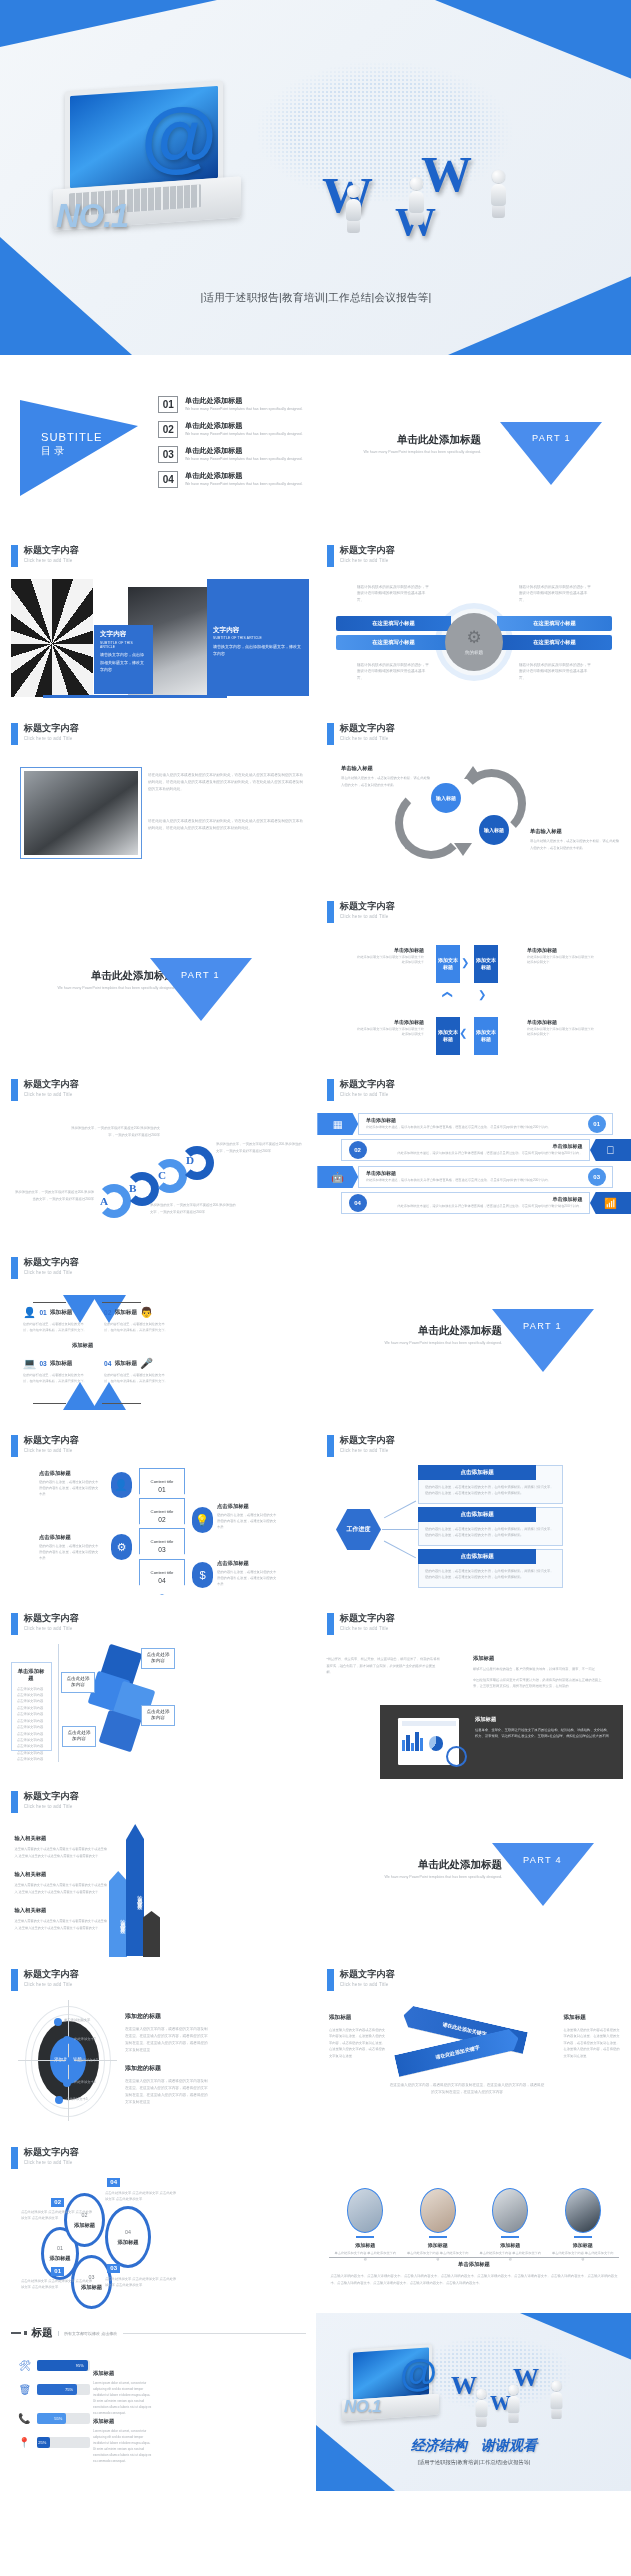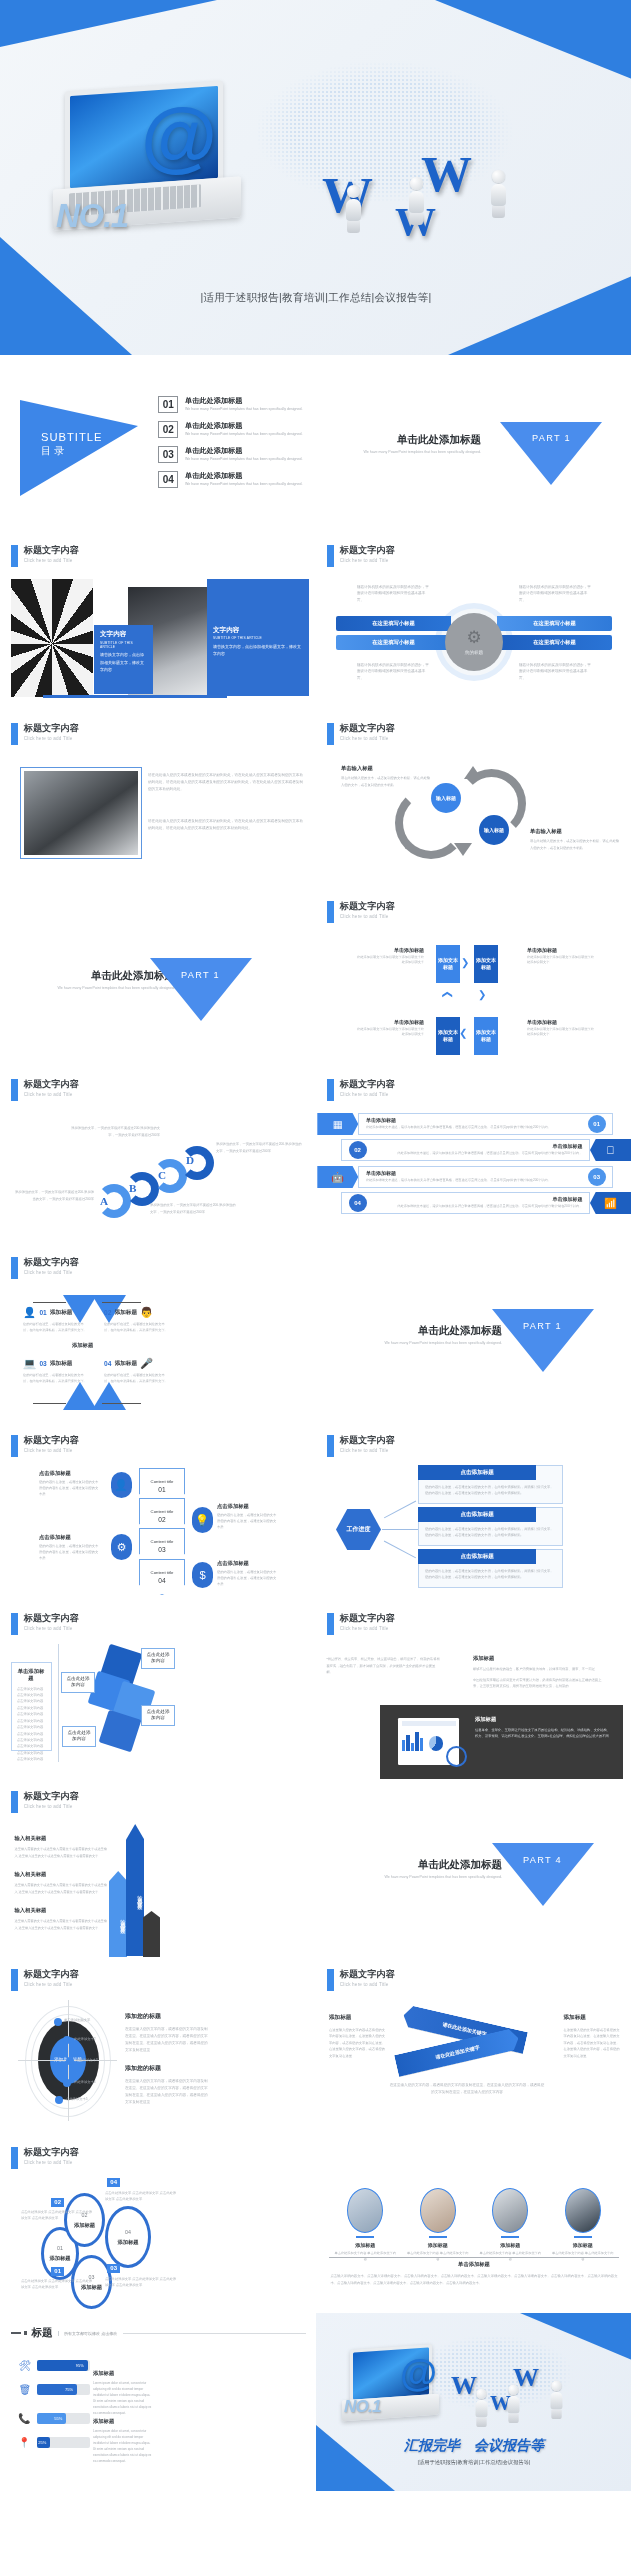--- a/index.html
+++ b/index.html
@@ -1011,19 +1011,19 @@
         <div class="head"></div>
           <div class="body"></div>
           <div class="legs"></div>
         </div>
       <div class="manikin" style="left:232px;top:63px;transform:scale(.8);">
         <div class="head"></div>
           <div class="body"></div>
           <div class="legs"></div>
         </div>
 
-      <div class="end-title">汇报完毕　会议报告等</div>
+      <div class="end-title">经济结构　谢谢观看</div>
       <div class="end-sub">|适用于述职报告|教育培训|工作总结|会议报告等|</div>
     </div>
   </div>
 
 </div>
 
 
 </body></html>

